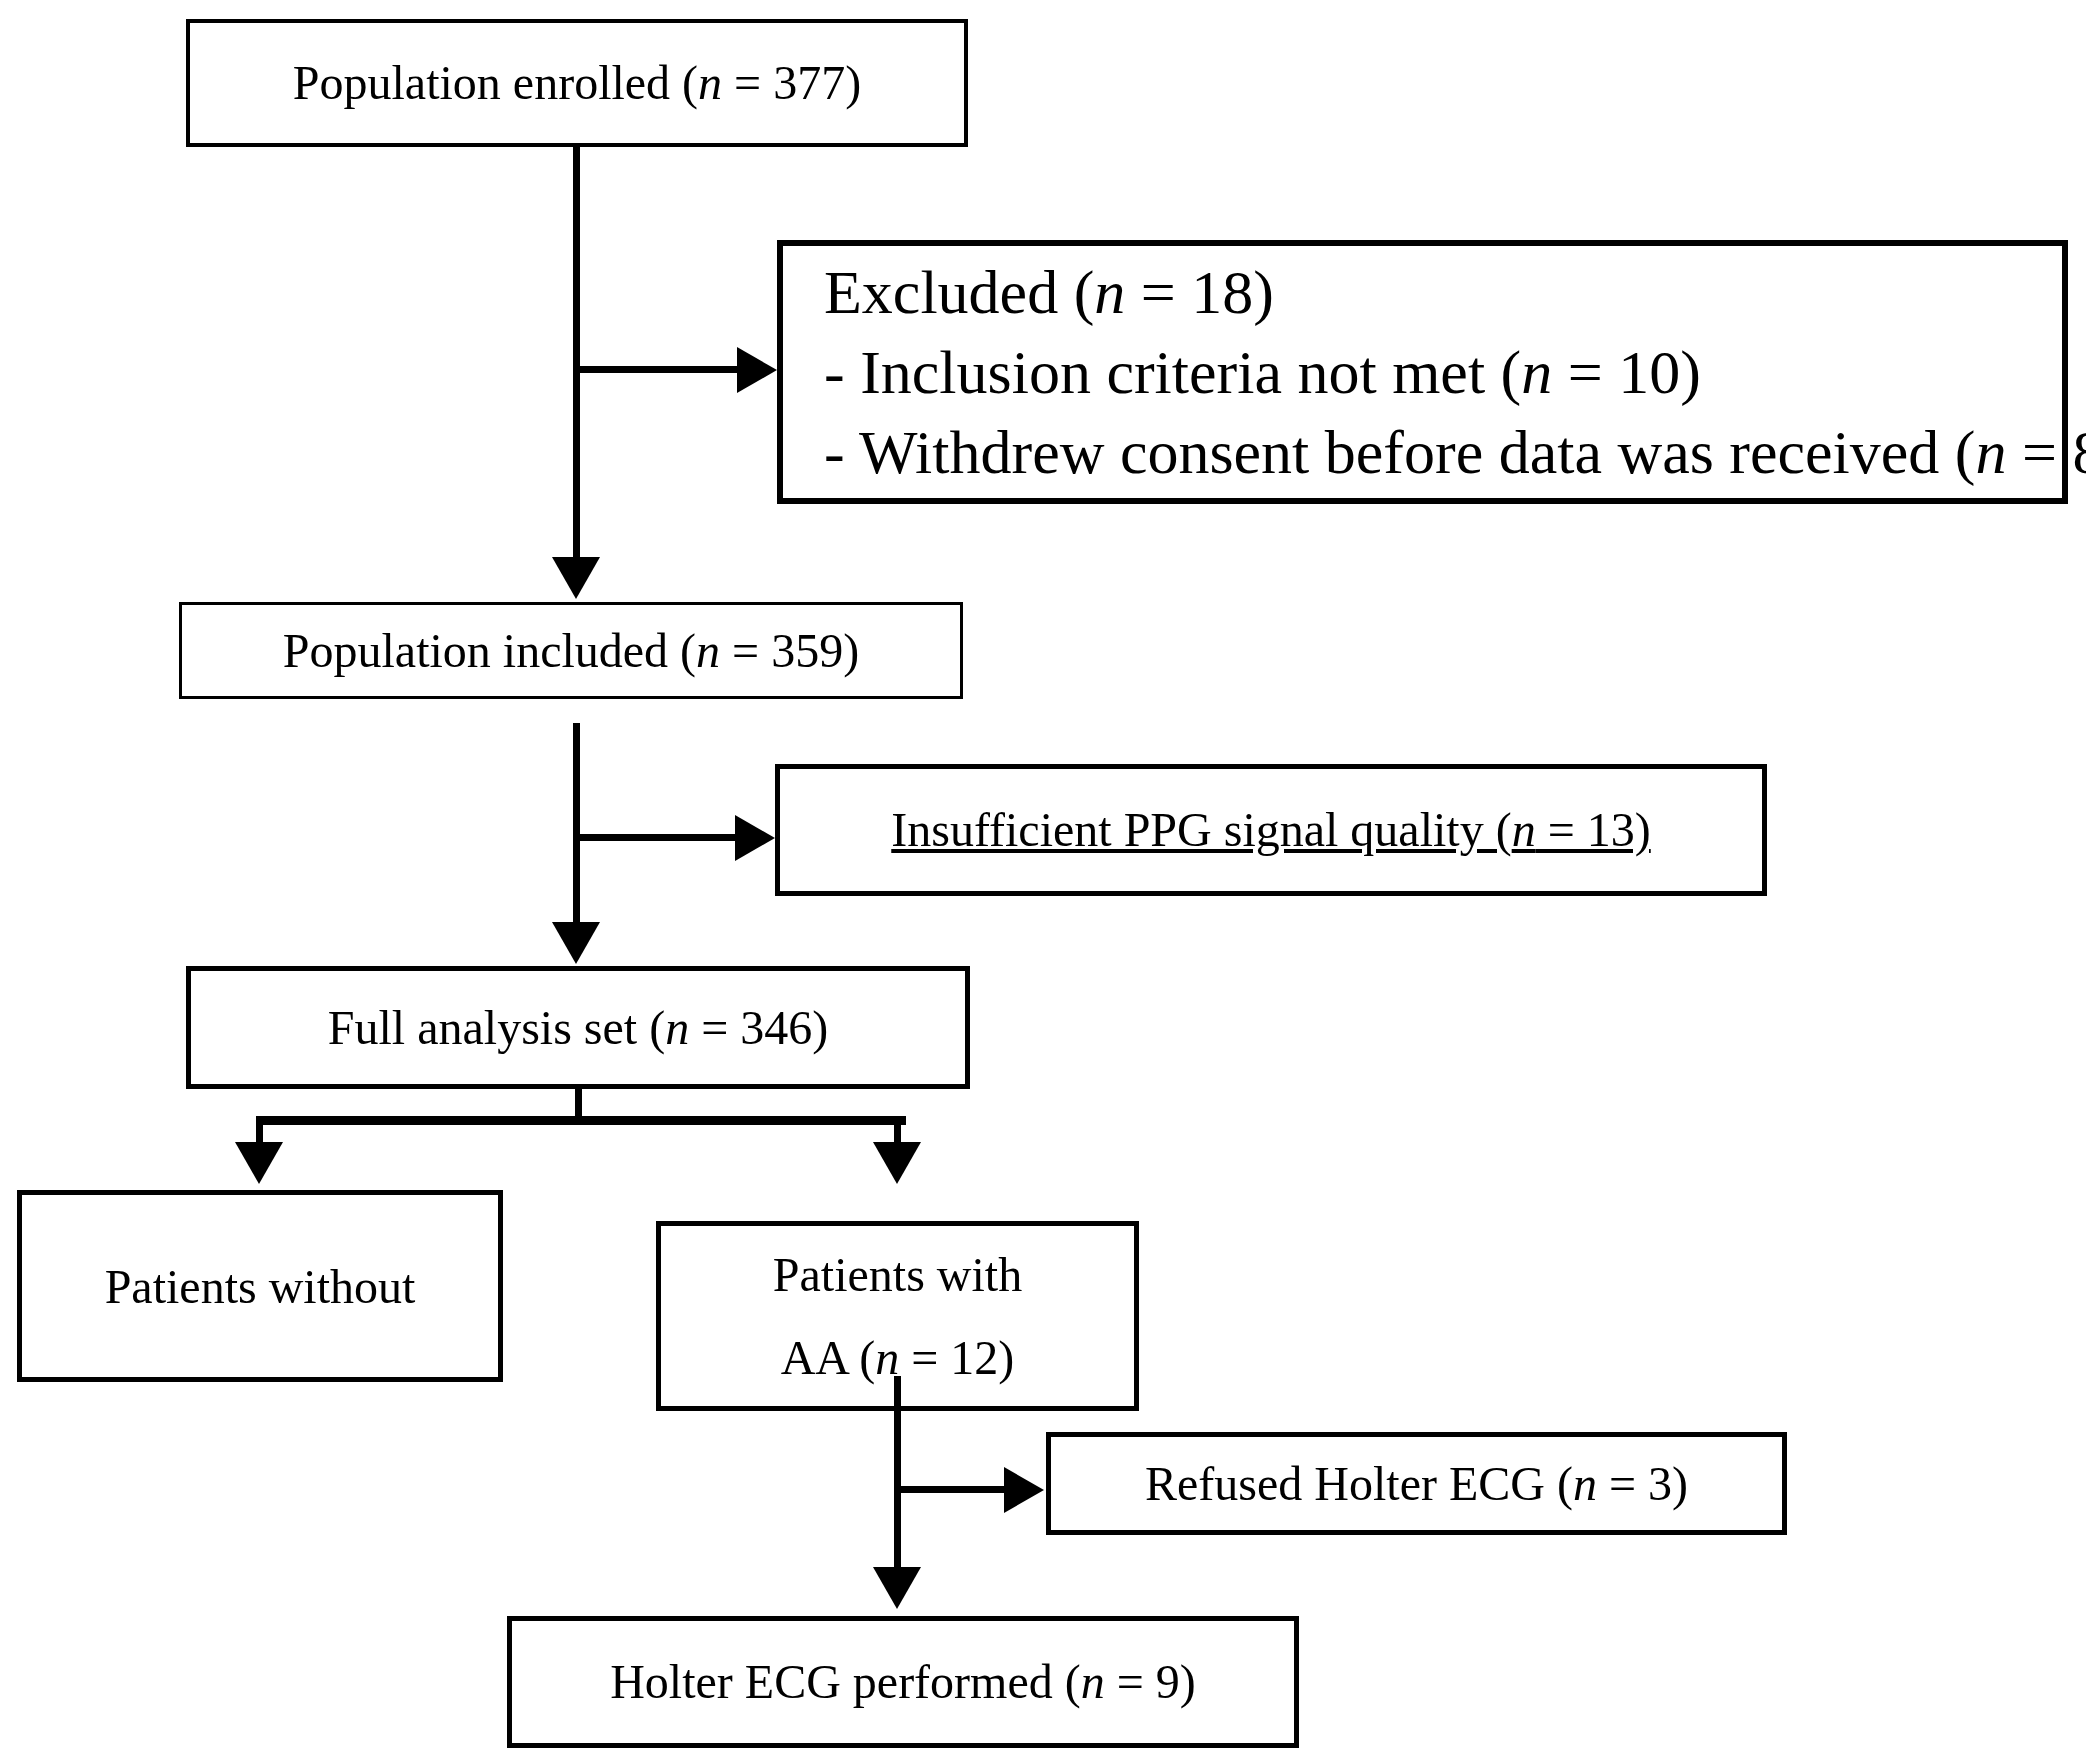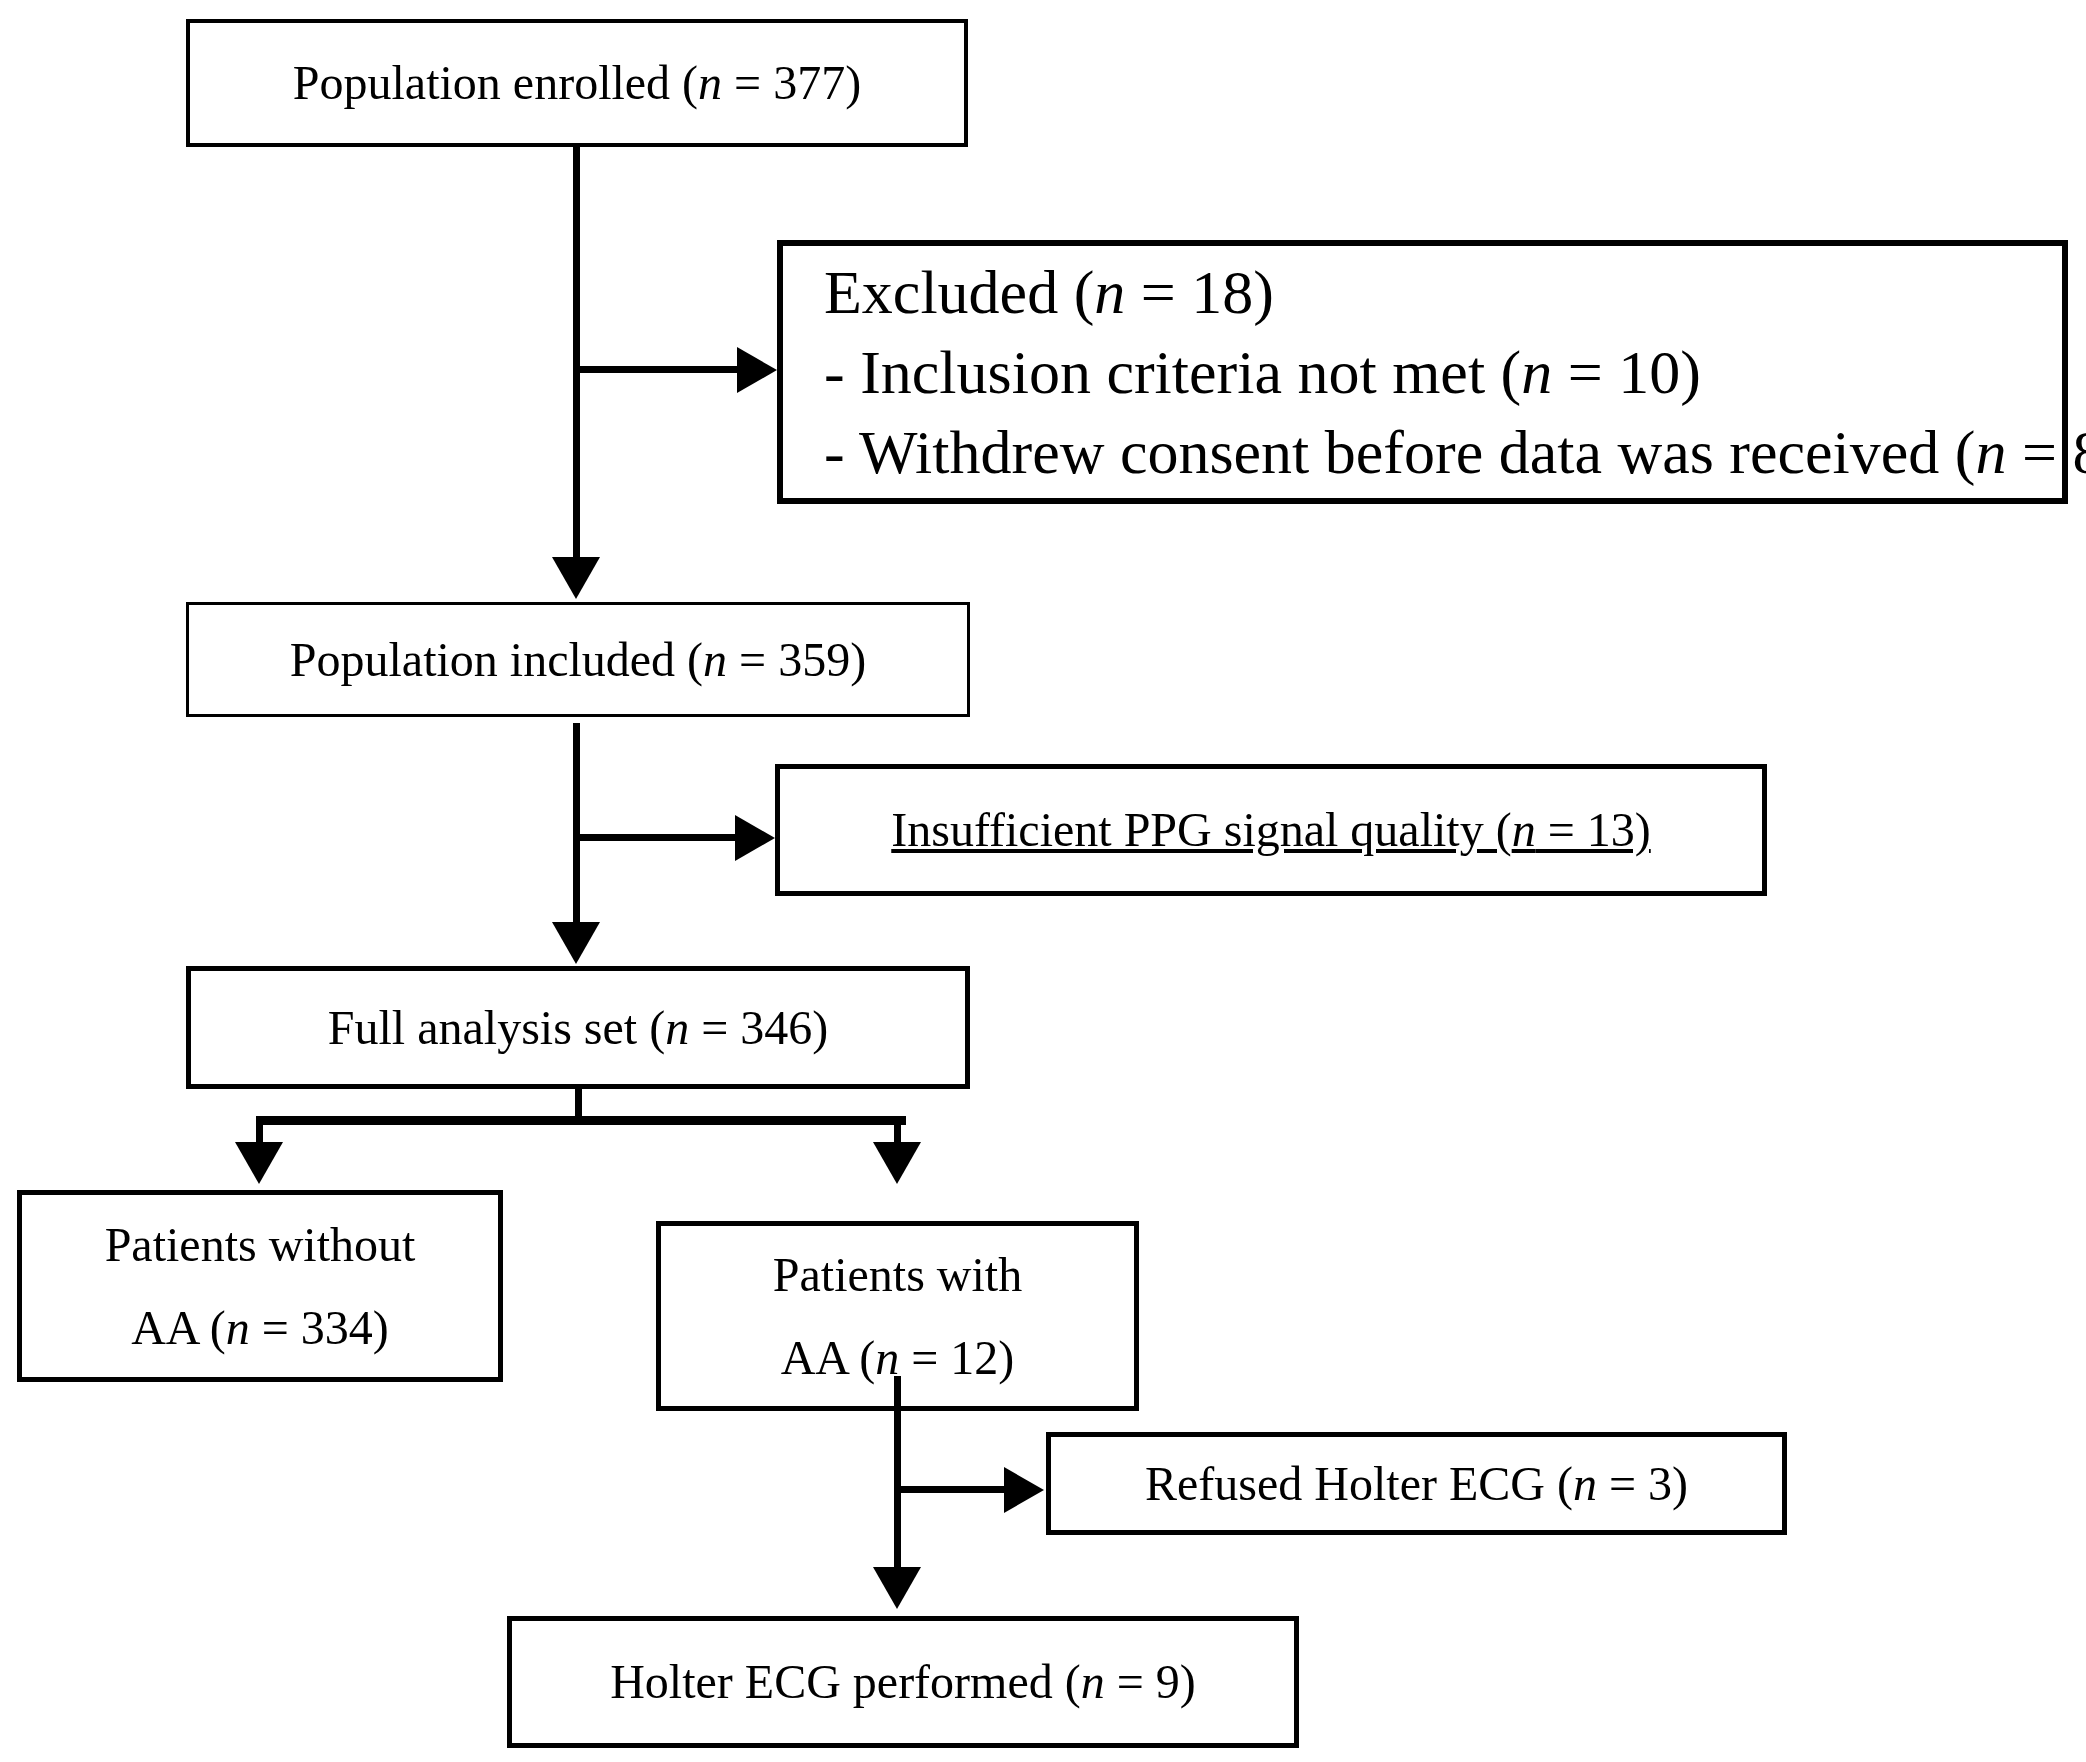--- a/index.html
+++ b/index.html
@@ -76,21 +76,21 @@
 
   <div class="hline" style="left:577px; top:366px; width:164px; height:7.4px;"></div>
   <div class="arrow-right" style="left:737px; top:347px;"></div>
 
   <div class="box left-text" style="left:777px; top:240px; width:1291px; height:264px; border-width:6px;">
     <span class="line">Excluded (<em class="nvar">n</em> = 18)</span>
     <span class="line">- Inclusion criteria not met (<em class="nvar">n</em> = 10)</span>
     <span class="line">- Withdrew consent before data was received (<em class="nvar">n</em> = 8)</span>
   </div>
 
-  <div class="box" style="left:186px; top:602px; width:784px; height:115px; border-width:3px;">
+  <div class="box" style="left:179px; top:602px; width:784px; height:97px; border-width:3px;">
     <span class="line">Population included (<em class="nvar">n</em> = 359)</span>
   </div>
 
   <div class="vline" style="left:573px; top:723px; width:7.4px; height:202px;"></div>
   <div class="arrow-down" style="left:552px; top:922px;"></div>
 
   <div class="hline" style="left:577px; top:834px; width:162px; height:7.4px;"></div>
   <div class="arrow-right" style="left:735px; top:815px;"></div>
 
   <div class="box" style="left:775px; top:764px; width:992px; height:132px;text-decoration:underline;">
@@ -103,21 +103,20 @@
 
   <div class="vline" style="left:575px; top:1089px; width:7.4px; height:36px;"></div>
   <div class="hline" style="left:256px; top:1116px; width:650px; height:9px;"></div>
   <div class="vline" style="left:256px; top:1116px; width:7.4px; height:36px;"></div>
   <div class="arrow-down" style="left:235px; top:1142px;"></div>
   <div class="vline" style="left:894px; top:1116px; width:7.4px; height:36px;"></div>
   <div class="arrow-down" style="left:873px; top:1142px;"></div>
 
   <div class="box two-line" style="left:17px; top:1190px; width:486px; height:192px;">
     <span class="line">Patients without</span>
-    <span class="line">AA (<em class="nvar">n</em> = 334)</span>
   </div>
 
   <div class="box two-line" style="left:656px; top:1185px; width:483px; height:190px;margin-top:36px;">
     <span class="line">Patients with</span>
     <span class="line">AA (<em class="nvar">n</em> = 12)</span>
   </div>
 
   <div class="vline" style="left:894px; top:1376px; width:7.4px; height:193px;"></div>
   <div class="arrow-down" style="left:873px; top:1567px;"></div>
 

